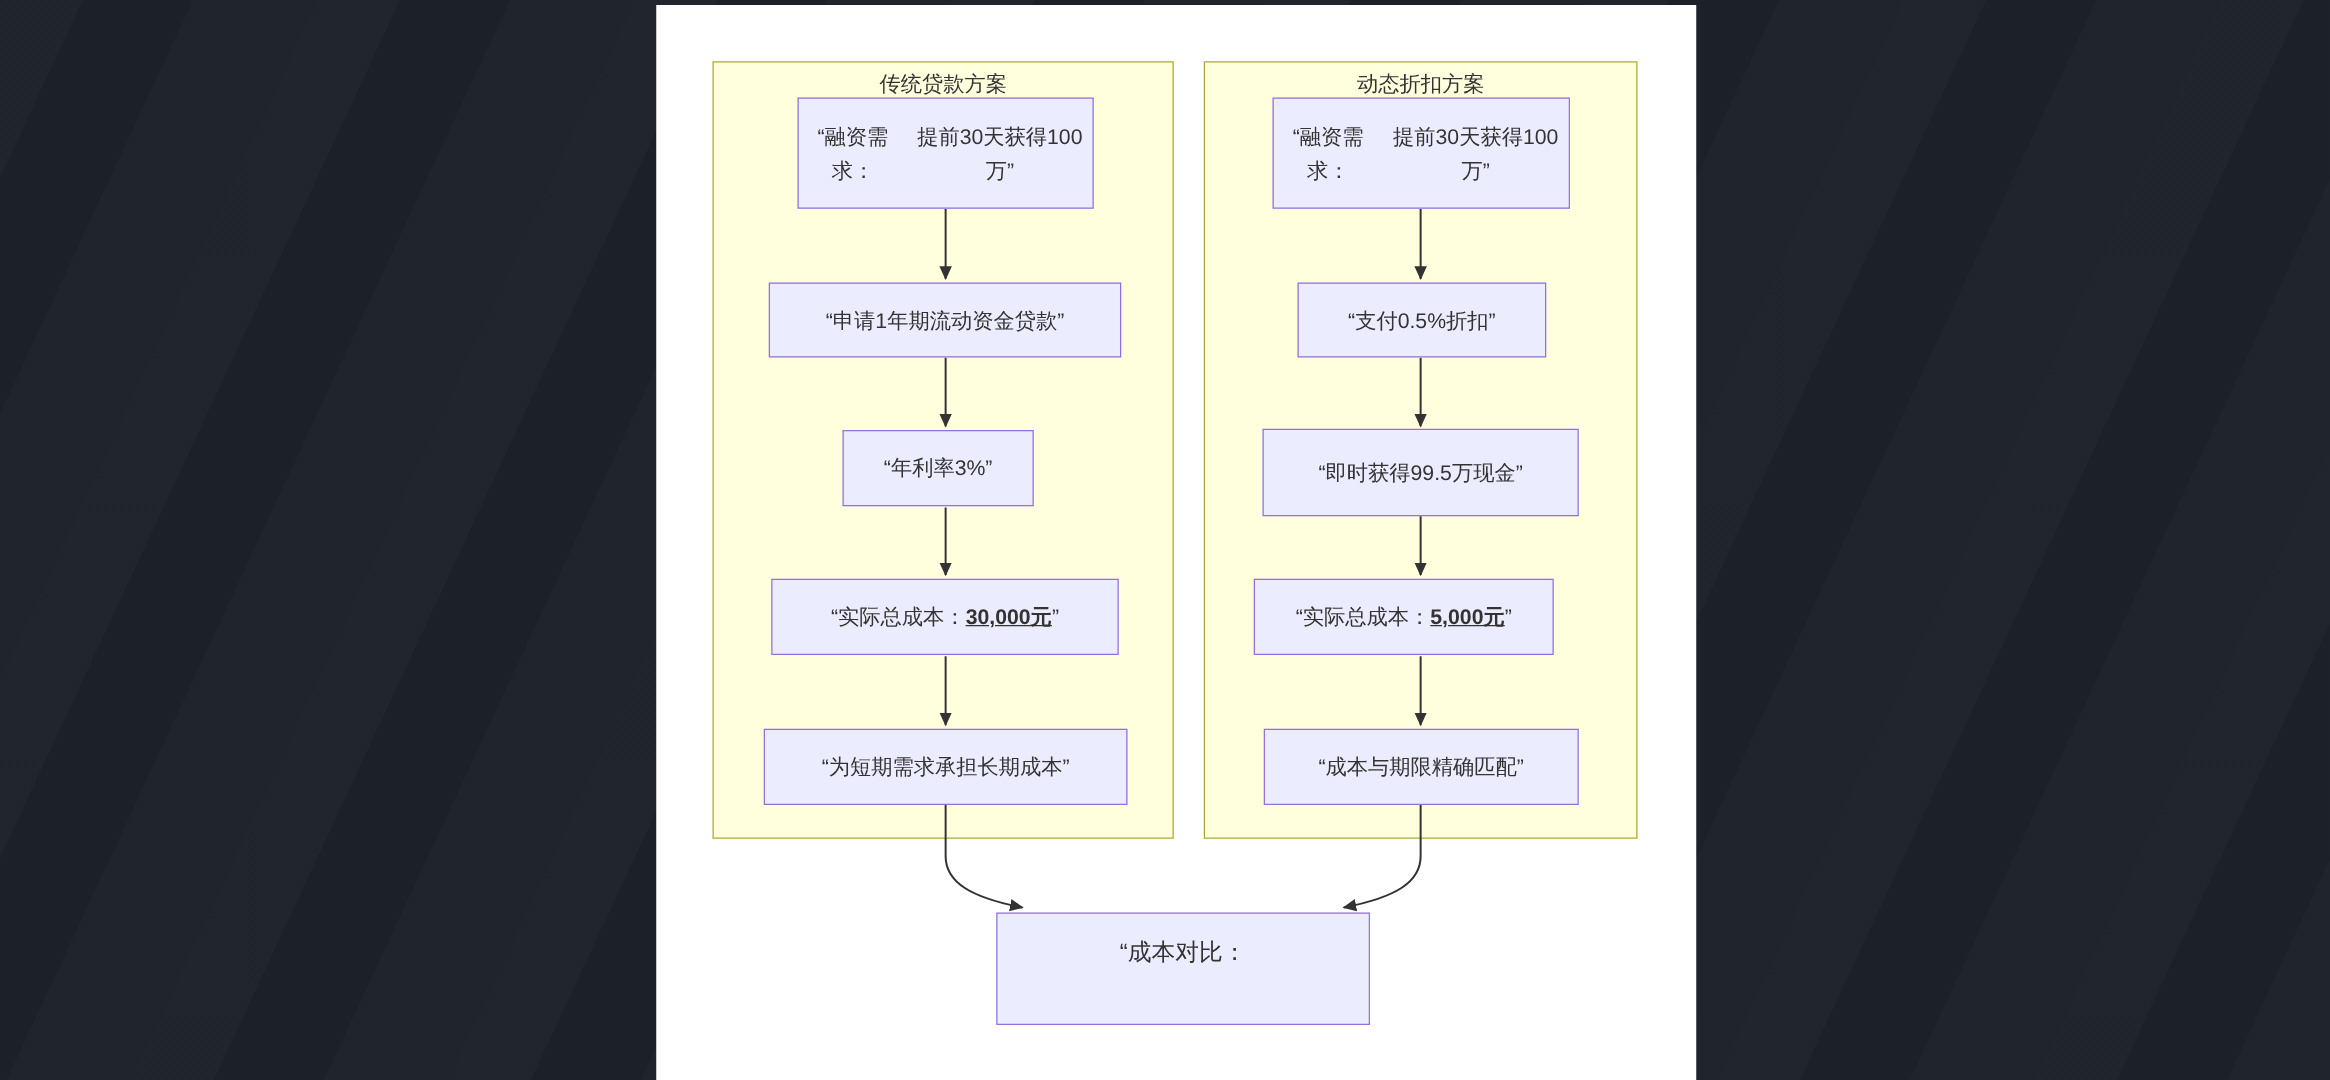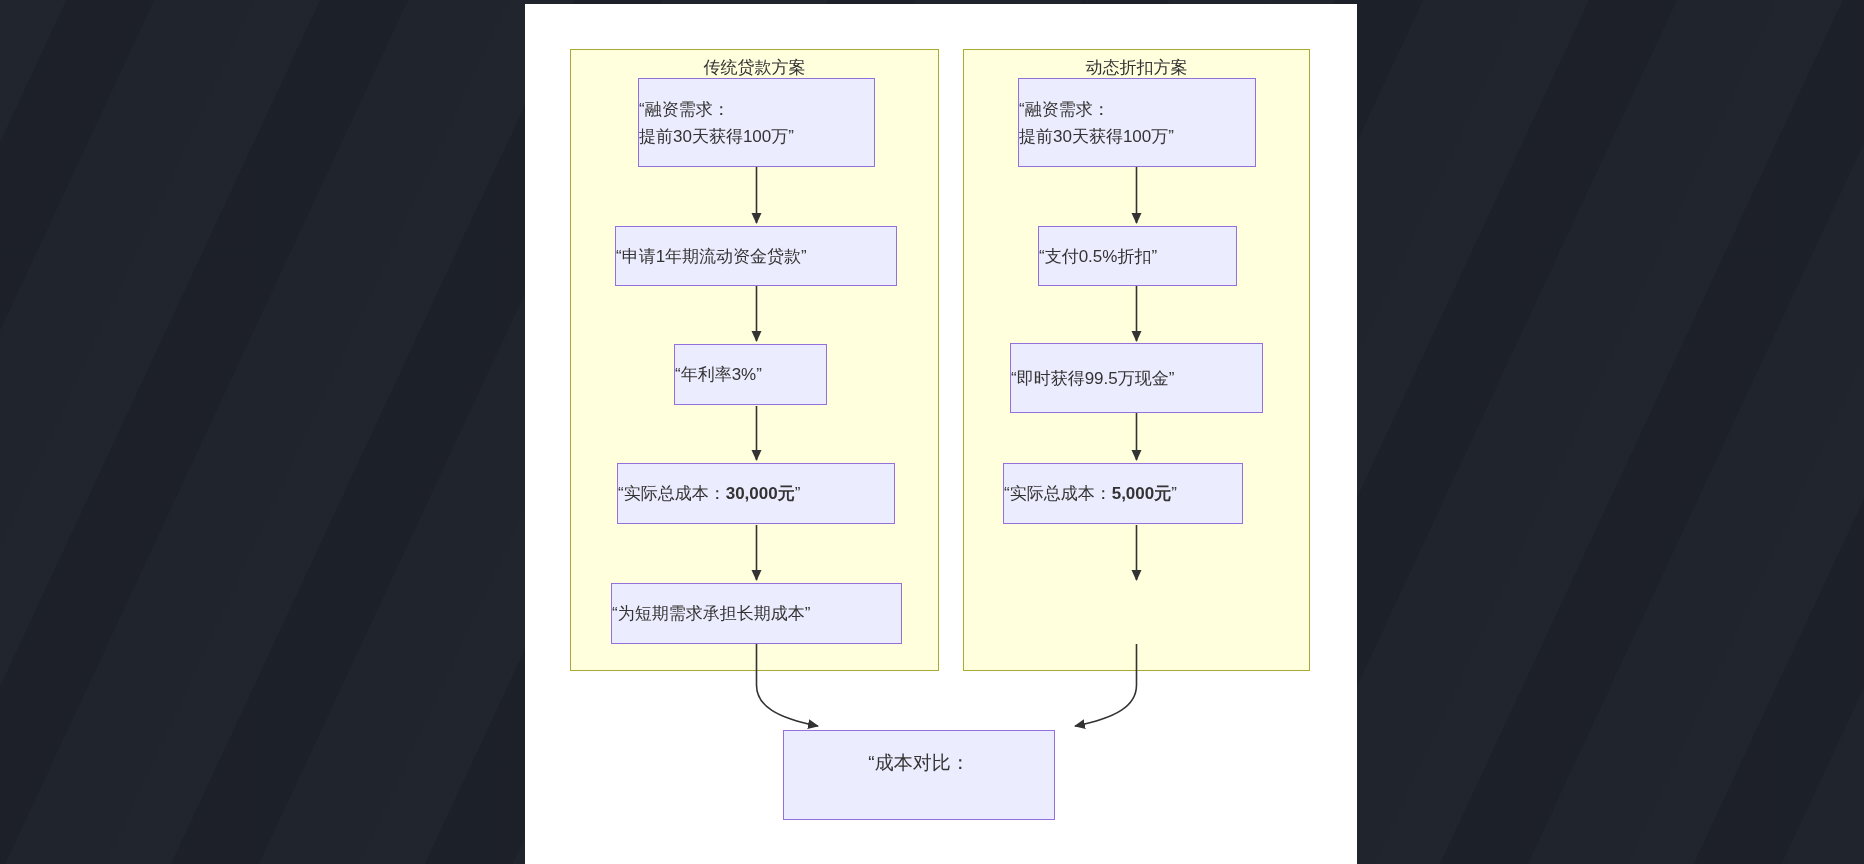--- a/index.html
+++ b/index.html
@@ -49,41 +49,40 @@
     color: var(--text_color);
   }
   .node {
     position: absolute;
     background: var(--node_fill);
     border: 1.4px solid var(--node_border);
     color: var(--text_color);
     font-size: 17px;
     line-height: 27px;
     display: flex;
-    flex-direction: column;
-    align-items: flex-start;
+    align-items: center;
     justify-content: center;
     text-align: center;
   }
-  .node b { font-weight: bold; }
+  .node b { font-weight: bold; text-decoration: underline; }
   
   .n-l1 { left: 113px; top: 74px;  width: 237px; height: 89px; }
   .n-l2 { left: 90px;  top: 222px; width: 282px; height: 60px; }
   .n-l3 { left: 149px; top: 340px; width: 153px; height: 61px; }
   .n-l4 { left: 92px;  top: 459px; width: 278px; height: 61px; }
   .n-l5 { left: 86px;  top: 579px; width: 291px; height: 61px; }
   
   .n-r1 { left: 493px; top: 74px;  width: 238px; height: 89px; }
   .n-r2 { left: 513px; top: 222px; width: 199px; height: 60px; }
   .n-r3 { left: 485px; top: 339px; width: 253px; height: 70px; }
   .n-r4 { left: 478px; top: 459px; width: 240px; height: 61px; }
   .n-r5 { left: 486px; top: 579px; width: 252px; height: 61px; }
   
   .n-result {
-    left: 258px; top: 726px; width: 272px; height: 90px;
+    left: 272px; top: 726px; width: 299px; height: 90px;
     overflow: hidden;
     display: block;
     font-size: 19px;
     padding-top: 16px;
   }
   .result-line1 {
     text-align: center;
     line-height: 31px;
   }
   .result-line2 {
@@ -161,19 +160,22 @@
     </div>
     <div class="node n-r2">
       <div>“支付0.5%折扣”</div>
     </div>
     <div class="node n-r3">
       <div>“即时获得99.5万现金”</div>
     </div>
     <div class="node n-r4">
       <div><span>“实际总成本：</span><b>5,000元</b><span>”</span></div>
     </div>
+    <div class="node n-r5">
+      <div>“成本与期限精确匹配”</div>
+    </div>
 
     <div class="node n-result">
       <div class="result-line1">“成本对比：</div>
     </div>
 
   </div>
 </div>
 
 </body></html>

